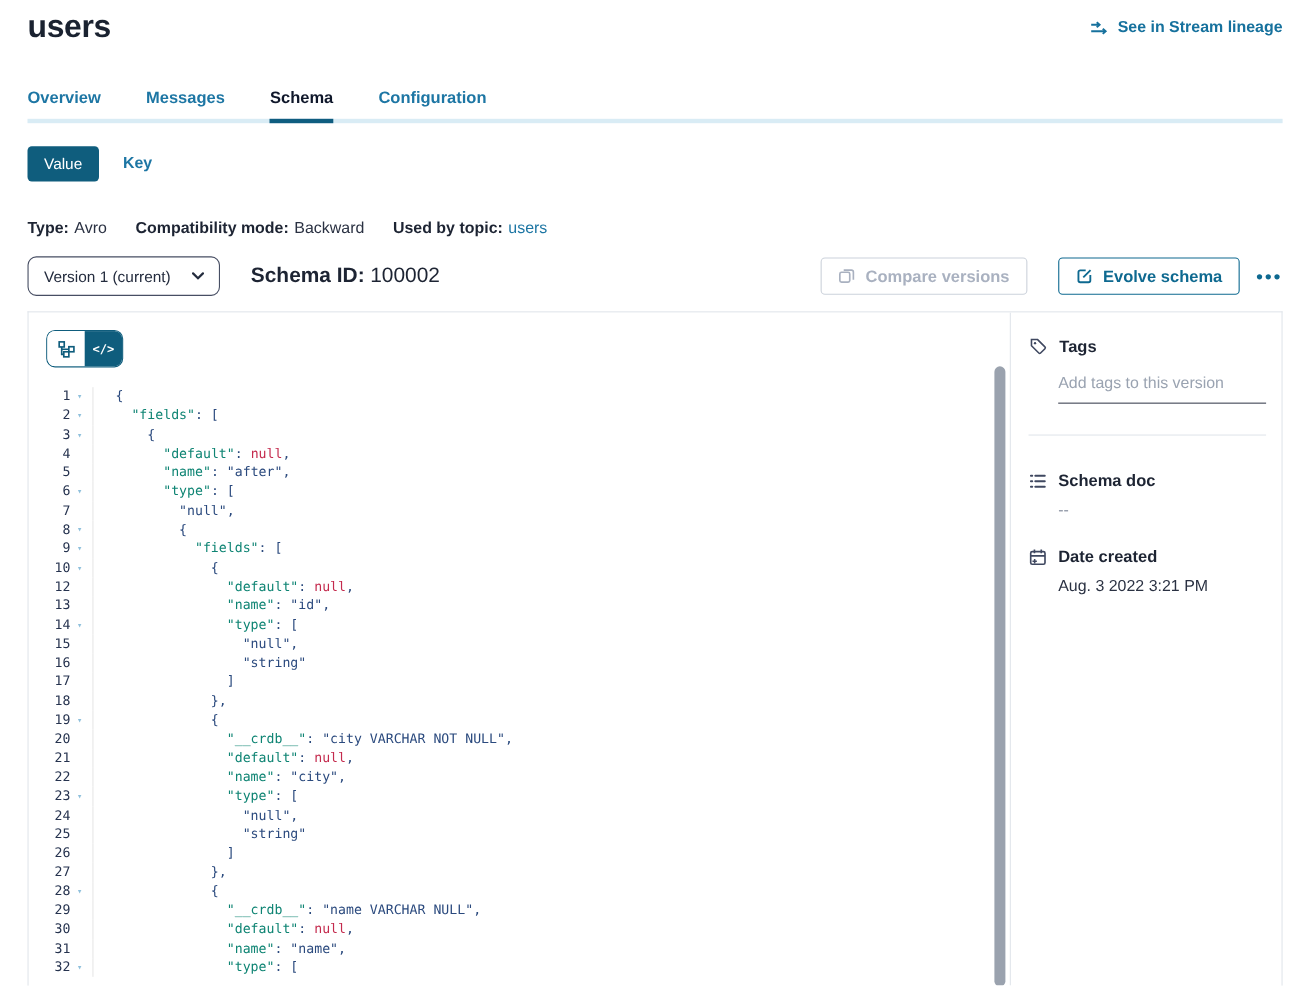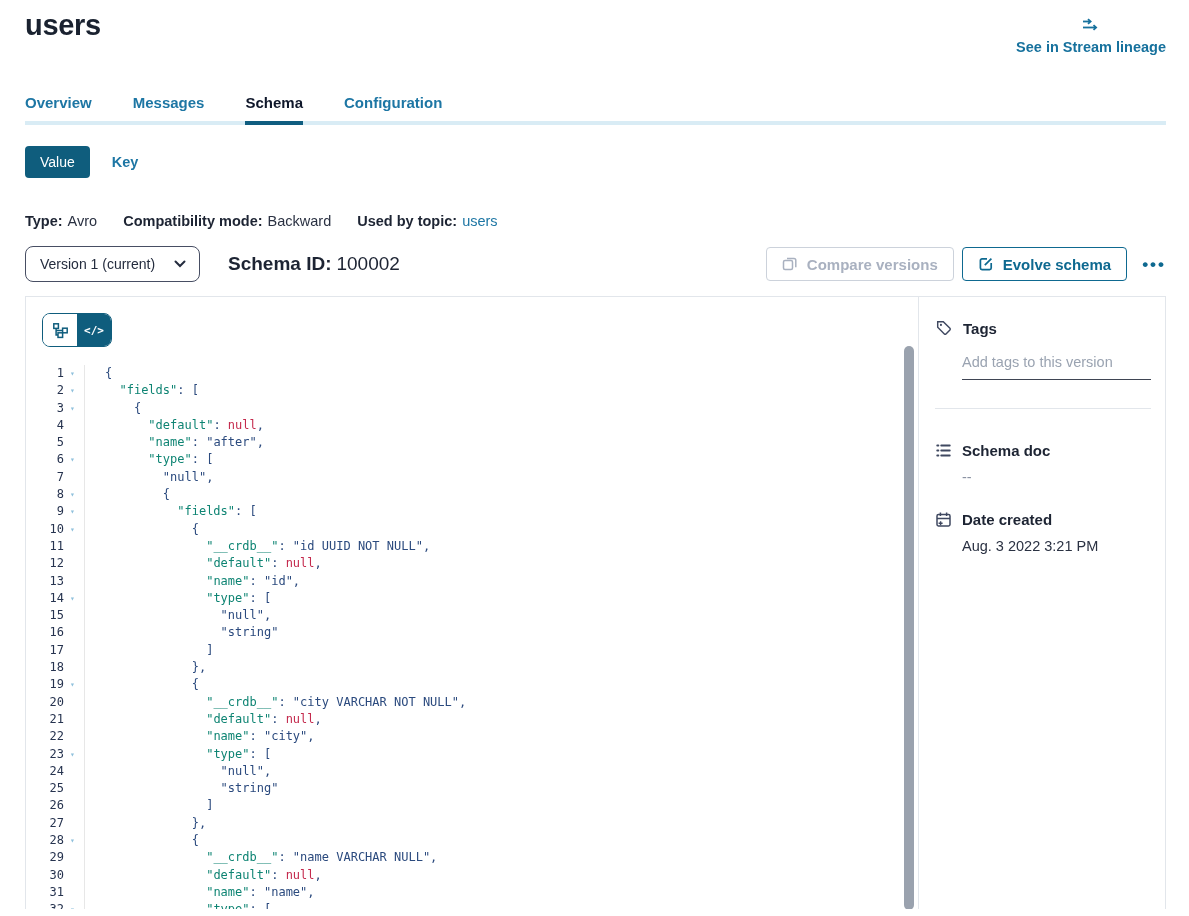--- a/index.html
+++ b/index.html
@@ -7,21 +7,21 @@
   body {
     font-family: "Liberation Sans", sans-serif;
     background: #ffffff;
     color: #1d2433;
   }
   .page { padding: 0 23px 0 25px; }
 
   
   .header-row { display: flex; justify-content: space-between; align-items: flex-start; padding-top: 9px; }
   .page-title { font-size: 29px; font-weight: 700; color: #1a2230; letter-spacing: -0.3px; }
-  .lineage-link { display: flex; align-items: center; gap: 7px; color: #16719d; font-size: 14.5px; font-weight: 700; margin-top: 8px; cursor: pointer; text-decoration: none; flex-direction: column; }
+  .lineage-link { display: flex; align-items: center; gap: 7px; color: #16719d; font-size: 14.5px; font-weight: 700; margin-top: 8px; cursor: pointer; text-decoration: none; }
 
   
   .tabs-row { display: flex; gap: 41px; margin-top: 39px; }
   .tab { position: relative; font-size: 15px; font-weight: 600; color: #1d76a4; cursor: pointer; padding-bottom: 10px; }
   .tab.active { color: #0f172a; text-align: center; }
   .tab.active::after { content: ""; position: absolute; left: 0; right: 0; bottom: -4px; height: 4px; background: #0f5d80; z-index: 2; }
   .tab-track { height: 4px; background: #d9ecf5; position: relative; z-index: 1; }
 
   
   .vk-row { margin-top: 21px; display: flex; align-items: center; gap: 22px; }
@@ -34,21 +34,21 @@
   .topic-link { color: #1d76a4; cursor: pointer; text-decoration: none; }
 
   
   .controls-row { margin-top: 17px; display: flex; align-items: center; }
   .version-select { width: 175px; height: 36px; border: 1px solid #474e63; border-radius: 8px; display: flex; align-items: center; justify-content: space-between; padding: 0 13px 0 14px; font-size: 14px; color: #242c3e; cursor: pointer; background: #fff; }
   .schema-id { margin-left: 28px; font-size: 19px; }
   .schema-id b { margin-right: 5px; }
   .flex-spacer { flex: 1; }
   .btn-outline { display: flex; align-items: center; gap: 9px; height: 34px; padding: 0 15px; border-radius: 4px; background: #fff; font-family: inherit; font-size: 15px; font-weight: 600; cursor: pointer; }
   .btn-compare { border: 1px solid #ccd2db; color: #a9b1c0; }
-  .btn-evolve { border: 1px solid #0e6990; color: #0e6990; margin-left: 8px; text-align: center; }
+  .btn-evolve { border: 1px solid #0e6990; color: #0e6990; margin-left: 28px; text-align: center; }
   .more-btn { background: none; border: none; color: #0e6990; font-size: 17px; font-weight: 700; letter-spacing: 2px; margin-left: 15px; cursor: pointer; line-height: 1; }
 
   
   .panel { margin-top: 14px; border: 1px solid #e2e6eb; border-bottom: none; display: flex; height: 613px; overflow: hidden; }
   .editor { position: relative; flex: 1; border-right: 1px solid #e2e6eb; overflow: hidden; }
   .toggle-group { display: inline-flex; margin: 16px 0 0 16px; border: 1px solid #0f5d7d; border-radius: 8px; overflow: hidden; }
   .tg-btn { width: 34px; height: 32px; display: flex; align-items: center; justify-content: center; background: #fff; border: none; cursor: pointer; }
   .tg-btn.active { background: #0f5d7d; }
   .tg-code-glyph { font-family: "DejaVu Sans Mono", monospace; font-size: 11px; font-weight: 700; color: #ffffff; }
 
@@ -176,21 +176,20 @@
           <div class="code-line"><span class="ln">1</span><span class="fold">▾</span><span class="src">{</span></div>
           <div class="code-line"><span class="ln">2</span><span class="fold">▾</span><span class="src">  <span class="tk-key">"fields"</span>: [</span></div>
           <div class="code-line"><span class="ln">3</span><span class="fold">▾</span><span class="src">    {</span></div>
           <div class="code-line"><span class="ln">4</span><span class="fold"></span><span class="src">      <span class="tk-key">"default"</span>: <span class="tk-null">null</span>,</span></div>
           <div class="code-line"><span class="ln">5</span><span class="fold"></span><span class="src">      <span class="tk-key">"name"</span>: "after",</span></div>
           <div class="code-line"><span class="ln">6</span><span class="fold">▾</span><span class="src">      <span class="tk-key">"type"</span>: [</span></div>
           <div class="code-line"><span class="ln">7</span><span class="fold"></span><span class="src">        "null",</span></div>
           <div class="code-line"><span class="ln">8</span><span class="fold">▾</span><span class="src">        {</span></div>
           <div class="code-line"><span class="ln">9</span><span class="fold">▾</span><span class="src">          <span class="tk-key">"fields"</span>: [</span></div>
           <div class="code-line"><span class="ln">10</span><span class="fold">▾</span><span class="src">            {</span></div>
-          <div class="code-line"><span class="ln">11</span><span class="fold"></span><span class="src">              <span class="tk-key">"__crdb__"</span>: "id UUID NOT NULL",</span></div>
           <div class="code-line"><span class="ln">12</span><span class="fold"></span><span class="src">              <span class="tk-key">"default"</span>: <span class="tk-null">null</span>,</span></div>
           <div class="code-line"><span class="ln">13</span><span class="fold"></span><span class="src">              <span class="tk-key">"name"</span>: "id",</span></div>
           <div class="code-line"><span class="ln">14</span><span class="fold">▾</span><span class="src">              <span class="tk-key">"type"</span>: [</span></div>
           <div class="code-line"><span class="ln">15</span><span class="fold"></span><span class="src">                "null",</span></div>
           <div class="code-line"><span class="ln">16</span><span class="fold"></span><span class="src">                "string"</span></div>
           <div class="code-line"><span class="ln">17</span><span class="fold"></span><span class="src">              ]</span></div>
           <div class="code-line"><span class="ln">18</span><span class="fold"></span><span class="src">            },</span></div>
           <div class="code-line"><span class="ln">19</span><span class="fold">▾</span><span class="src">            {</span></div>
           <div class="code-line"><span class="ln">20</span><span class="fold"></span><span class="src">              <span class="tk-key">"__crdb__"</span>: "city VARCHAR NOT NULL",</span></div>
           <div class="code-line"><span class="ln">21</span><span class="fold"></span><span class="src">              <span class="tk-key">"default"</span>: <span class="tk-null">null</span>,</span></div>

